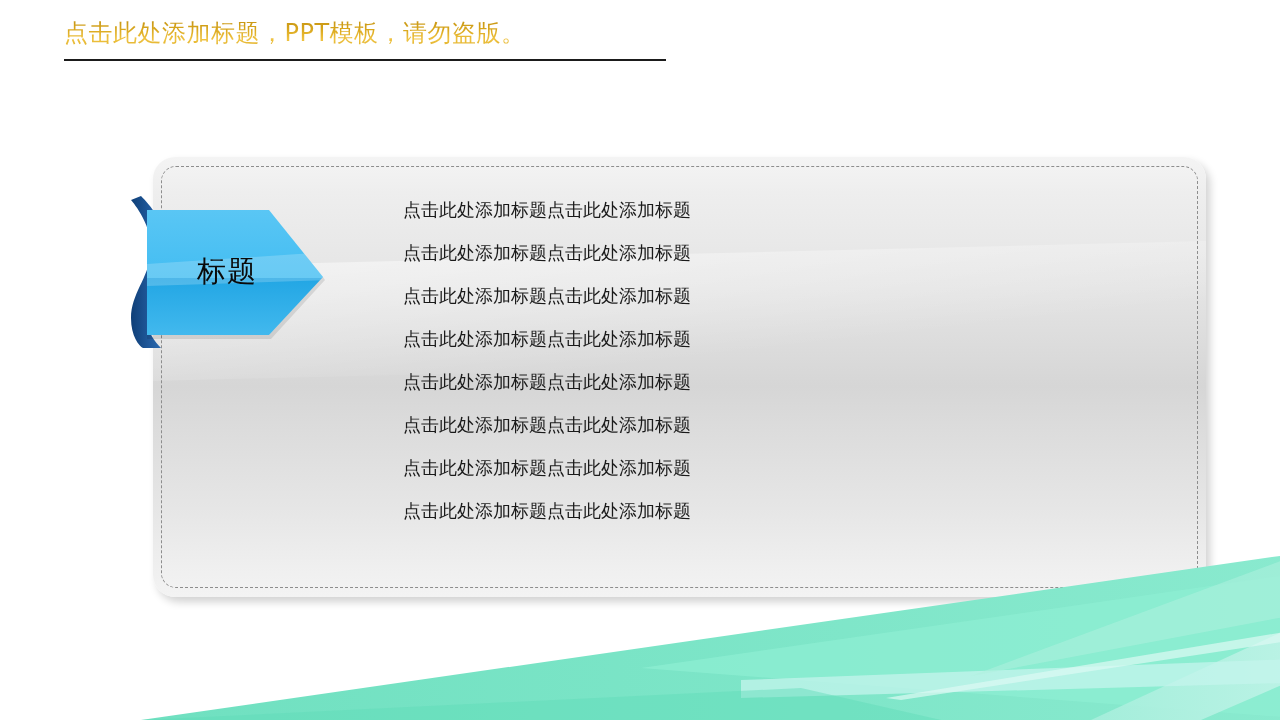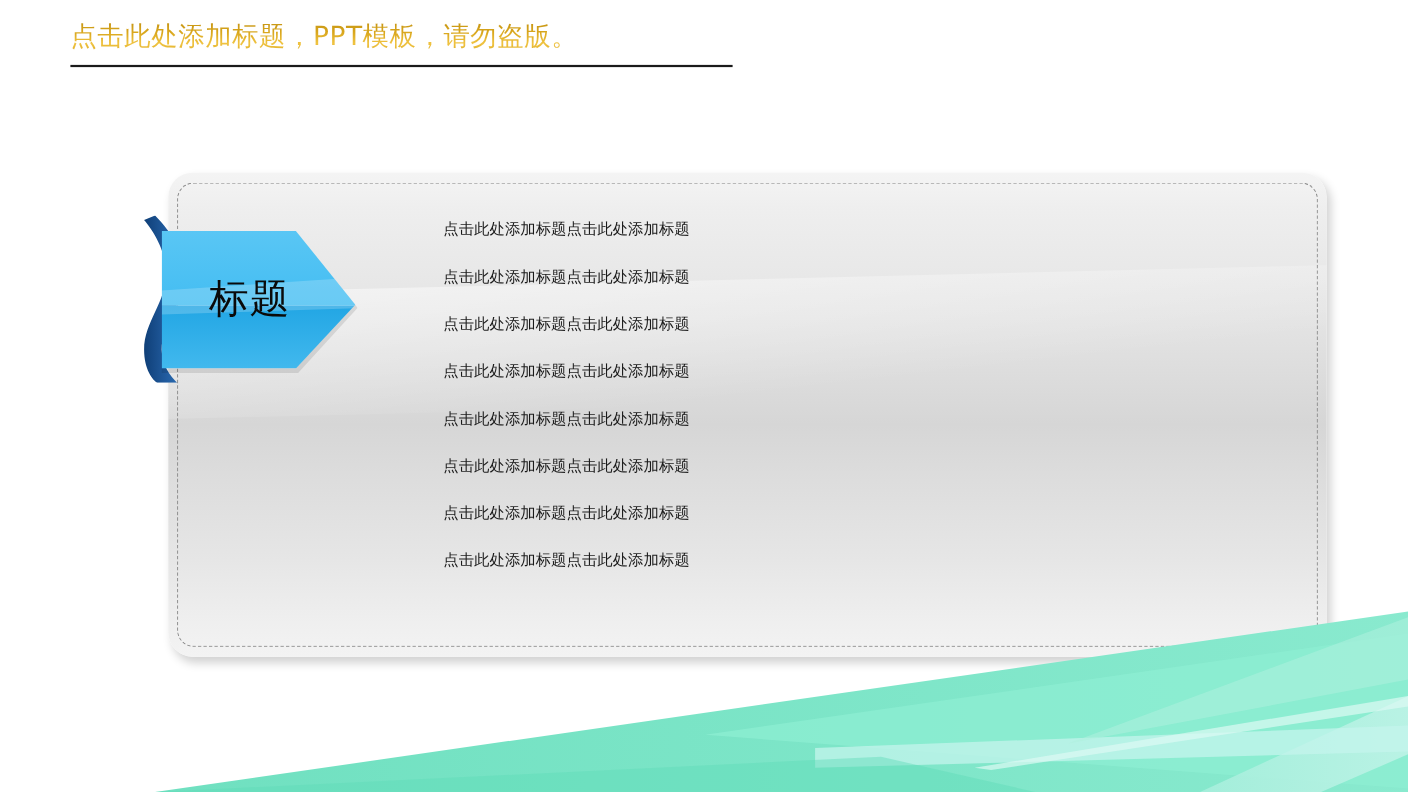--- a/index.html
+++ b/index.html
@@ -95,21 +95,21 @@
 
   
   #body-text {
     position: absolute;
     left: 250px;
     top: 31px;
     width: 700px;
   }
   .body-line {
     font-family: "DejaVu Serif", "Liberation Serif", serif;
-    font-size: 14px;
+    font-size: 18px;
     line-height: 43px;
     color: #1a1a1a;
     white-space: nowrap;
   }
 
   
   #banner {
     position: absolute;
     left: 88px;
     top: 196px;
@@ -125,21 +125,21 @@
   #banner-label {
     position: absolute;
     left: 18px;
     top: 0;
     width: 160px;
     height: 152px;
     display: flex;
     align-items: center;
     justify-content: center;
     font-family: "DejaVu Sans", sans-serif;
-    font-size: 36px;
+    font-size: 29px;
     color: #0a0a0a;
     letter-spacing: 1px;
   }
 
   
   #green-decor {
     position: absolute;
     left: 0;
     bottom: 0;
     width: 1280px;

